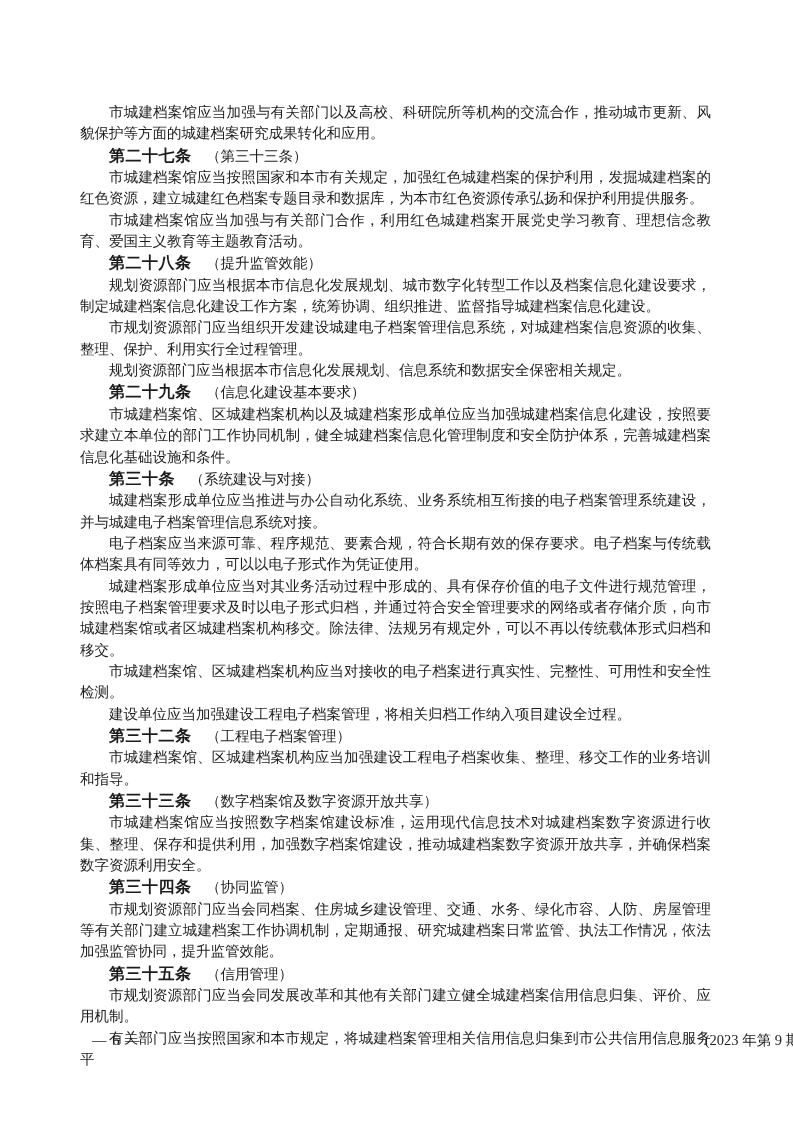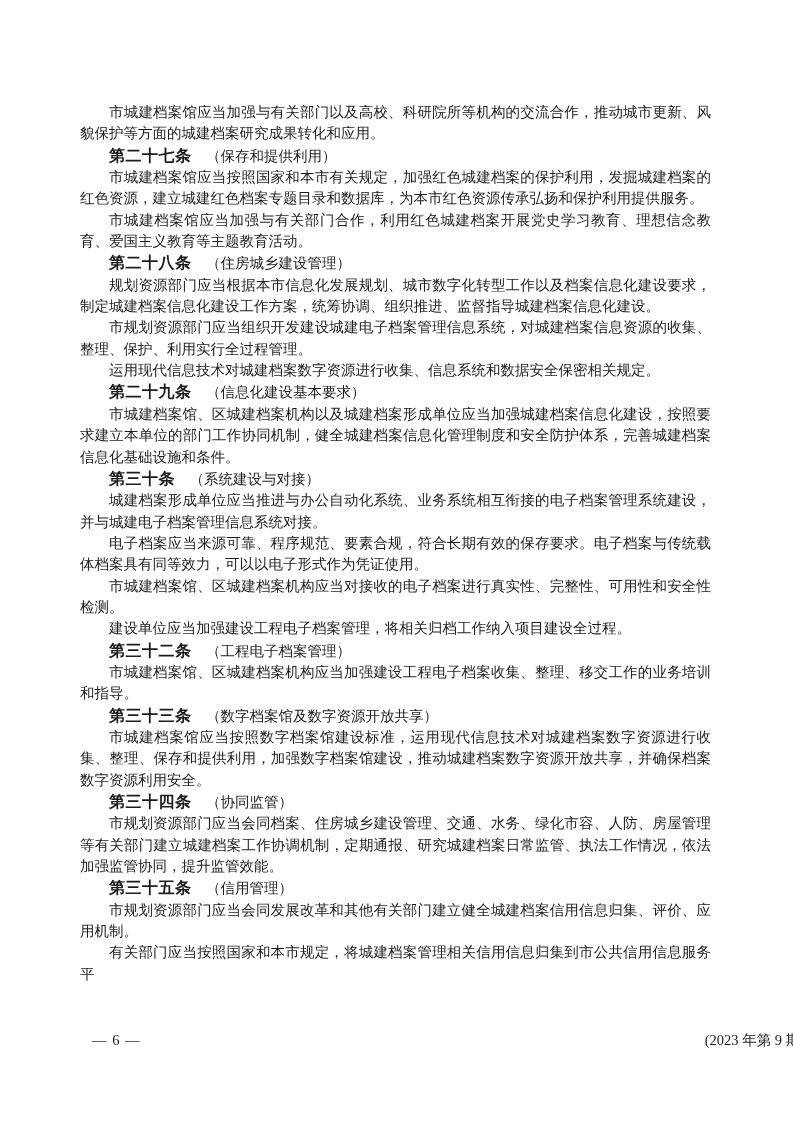--- a/index.html
+++ b/index.html
@@ -63,32 +63,33 @@
     text-align: right;
   }
 </style>
 </head>
 <body>
 
 <div class="page">
   <main class="content">
 
   <p class="para">市城建档案馆应当加强与有关部门以及高校、科研院所等机构的交流合作，推动城市更新、风貌保护等方面的城建档案研究成果转化和应用。</p>
-      <p class="para article"><span class="article-num">第二十七条</span><span>　（保存和提供利用）</span></p>
+      <p class="para article"><span class="article-num">第二十七条</span><span>　（第三十三条）</span></p>
       <p class="para">市城建档案馆应当按照国家和本市有关规定，加强红色城建档案的保护利用，发掘城建档案的红色资源，建立城建红色档案专题目录和数据库，为本市红色资源传承弘扬和保护利用提供服务。</p>
       <p class="para">市城建档案馆应当加强与有关部门合作，利用红色城建档案开展党史学习教育、理想信念教育、爱国主义教育等主题教育活动。</p>
-      <p class="para article"><span class="article-num">第二十八条</span><span>　（住房城乡建设管理）</span></p>
+      <p class="para article"><span class="article-num">第二十八条</span><span>　（提升监管效能）</span></p>
       <p class="para">规划资源部门应当根据本市信息化发展规划、城市数字化转型工作以及档案信息化建设要求，制定城建档案信息化建设工作方案，统筹协调、组织推进、监督指导城建档案信息化建设。</p>
       <p class="para">市规划资源部门应当组织开发建设城建电子档案管理信息系统，对城建档案信息资源的收集、整理、保护、利用实行全过程管理。</p>
-      <p class="para">运用现代信息技术对城建档案数字资源进行收集、信息系统和数据安全保密相关规定。</p>
+      <p class="para">规划资源部门应当根据本市信息化发展规划、信息系统和数据安全保密相关规定。</p>
       <p class="para article"><span class="article-num">第二十九条</span><span>　（信息化建设基本要求）</span></p>
       <p class="para">市城建档案馆、区城建档案机构以及城建档案形成单位应当加强城建档案信息化建设，按照要求建立本单位的部门工作协同机制，健全城建档案信息化管理制度和安全防护体系，完善城建档案信息化基础设施和条件。</p>
       <p class="para article"><span class="article-num">第三十条</span><span>　（系统建设与对接）</span></p>
       <p class="para">城建档案形成单位应当推进与办公自动化系统、业务系统相互衔接的电子档案管理系统建设，并与城建电子档案管理信息系统对接。</p>
       <p class="para">电子档案应当来源可靠、程序规范、要素合规，符合长期有效的保存要求。电子档案与传统载体档案具有同等效力，可以以电子形式作为凭证使用。</p>
+      <p class="para">城建档案形成单位应当对其业务活动过程中形成的、具有保存价值的电子文件进行规范管理，按照电子档案管理要求及时以电子形式归档，并通过符合安全管理要求的网络或者存储介质，向市城建档案馆或者区城建档案机构移交。除法律、法规另有规定外，可以不再以传统载体形式归档和移交。</p>
       <p class="para">市城建档案馆、区城建档案机构应当对接收的电子档案进行真实性、完整性、可用性和安全性检测。</p>
       <p class="para">建设单位应当加强建设工程电子档案管理，将相关归档工作纳入项目建设全过程。</p>
       <p class="para article"><span class="article-num">第三十二条</span><span>　（工程电子档案管理）</span></p>
       <p class="para">市城建档案馆、区城建档案机构应当加强建设工程电子档案收集、整理、移交工作的业务培训和指导。</p>
       <p class="para article"><span class="article-num">第三十三条</span><span>　（数字档案馆及数字资源开放共享）</span></p>
       <p class="para">市城建档案馆应当按照数字档案馆建设标准，运用现代信息技术对城建档案数字资源进行收集、整理、保存和提供利用，加强数字档案馆建设，推动城建档案数字资源开放共享，并确保档案数字资源利用安全。</p>
       <p class="para article"><span class="article-num">第三十四条</span><span>　（协同监管）</span></p>
       <p class="para">市规划资源部门应当会同档案、住房城乡建设管理、交通、水务、绿化市容、人防、房屋管理等有关部门建立城建档案工作协调机制，定期通报、研究城建档案日常监管、执法工作情况，依法加强监管协同，提升监管效能。</p>
       <p class="para article"><span class="article-num">第三十五条</span><span>　（信用管理）</span></p>
       <p class="para">市规划资源部门应当会同发展改革和其他有关部门建立健全城建档案信用信息归集、评价、应用机制。</p>

